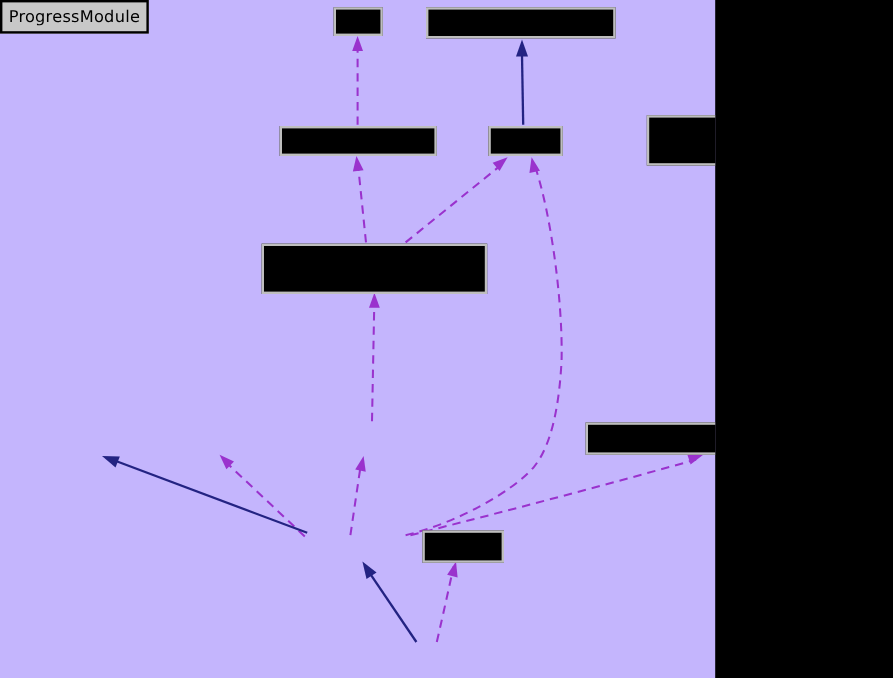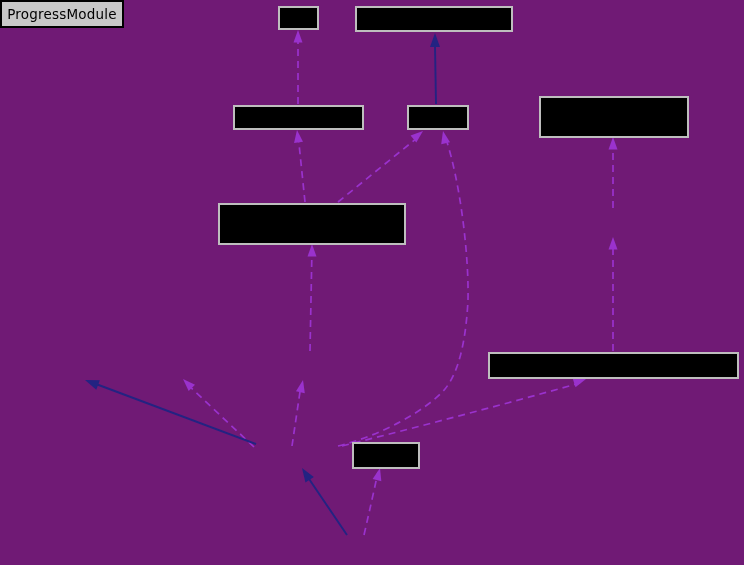--- a/index.html
+++ b/index.html
@@ -1,16 +1,16 @@
 <!DOCTYPE html>
 <html><head>
 <meta charset="utf-8">
 <style>
   html,body{margin:0;padding:0;background:#000;}
-  .canvas{position:relative;width:744px;height:565px;background:#701a75;overflow:hidden;
+  .canvas{position:relative;width:596px;height:565px;background:#c4b5fd;overflow:hidden;
           font-family:"DejaVu Sans", sans-serif;}
   .edges{position:absolute;left:0;top:0;width:744px;height:565px;}
   .node{position:absolute;box-sizing:border-box;border:2px solid #BEBEBE;background:#000000;}
   .node-a{left:278px;top:6px;width:41px;height:24px;}
   .node-b{left:355px;top:6px;width:158px;height:26px;}
   .node-c{left:233px;top:105px;width:131px;height:25px;}
   .node-d{left:407px;top:105px;width:62px;height:25px;}
   .node-e{left:539px;top:96px;width:150px;height:42px;}
   .node-f{left:218px;top:203px;width:188px;height:42px;}
   .node-g{left:488px;top:352px;width:251px;height:27px;}

